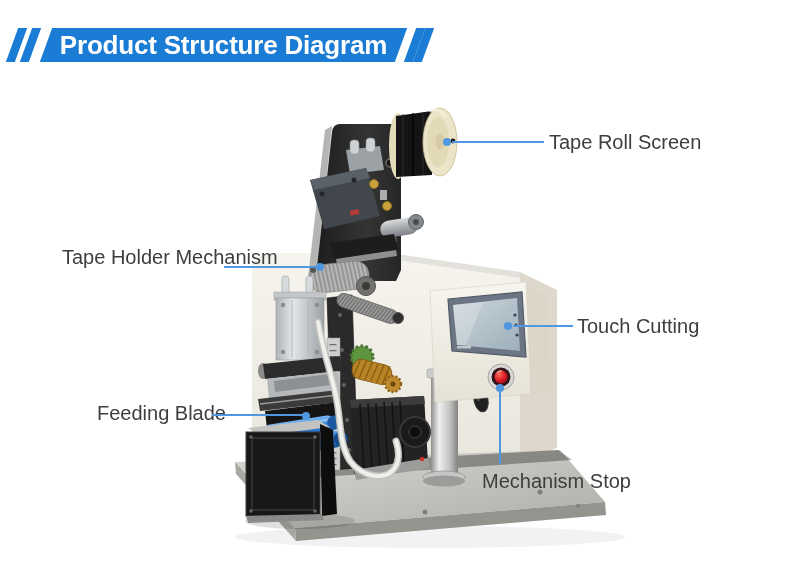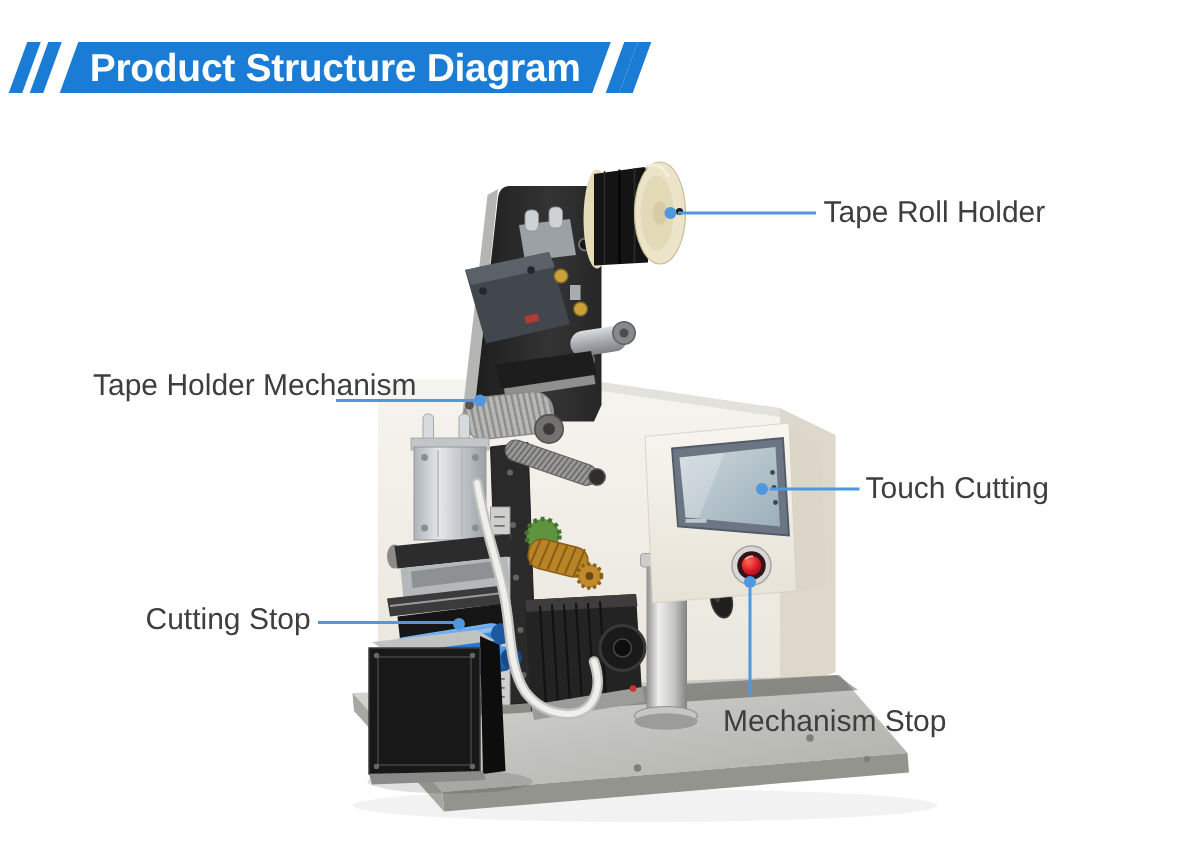--- a/index.html
+++ b/index.html
@@ -281,31 +281,31 @@
         <circle cx="501" cy="377" r="6.5" fill="url(#redG)"></circle>
         <path d="M497,373 A5,5 0 0 1 502,371" stroke="#ffb0a0" stroke-width="1.2" fill="none"></path>
       </g>
     </g>
   </svg>
 
   <div>
 
     <div class="dot" style="left:443px;top:138px"></div>
     <div class="line" style="left:452px;top:141px;width:92px"></div>
-    <div class="lbl" style="left:549px;top:130px">Tape Roll Holder</div>
+    <div class="lbl" style="left:549px;top:130px">Tape Roll Screen</div>
 
     <div class="lbl" style="left:62px;top:245px">Tape Holder Mechanism</div>
     <div class="line" style="left:224px;top:266px;width:93px"></div>
     <div class="dot" style="left:316px;top:263px"></div>
 
     <div class="dot" style="left:504px;top:322px"></div>
     <div class="line" style="left:513px;top:325px;width:60px"></div>
     <div class="lbl" style="left:577px;top:314px">Touch Cutting</div>
 
-    <div class="lbl" style="left:97px;top:401px">Cutting Stop</div>
+    <div class="lbl" style="left:97px;top:401px">Feeding Blade</div>
     <div class="line" style="left:212px;top:414px;width:91px"></div>
     <div class="dot" style="left:302px;top:412px"></div>
 
     <div class="dot" style="left:496px;top:384px"></div>
     <div class="vline" style="left:499px;top:392px;height:72px"></div>
     <div class="lbl" style="left:482px;top:469px">Mechanism Stop</div>
 
   </div>
 </div>
 

